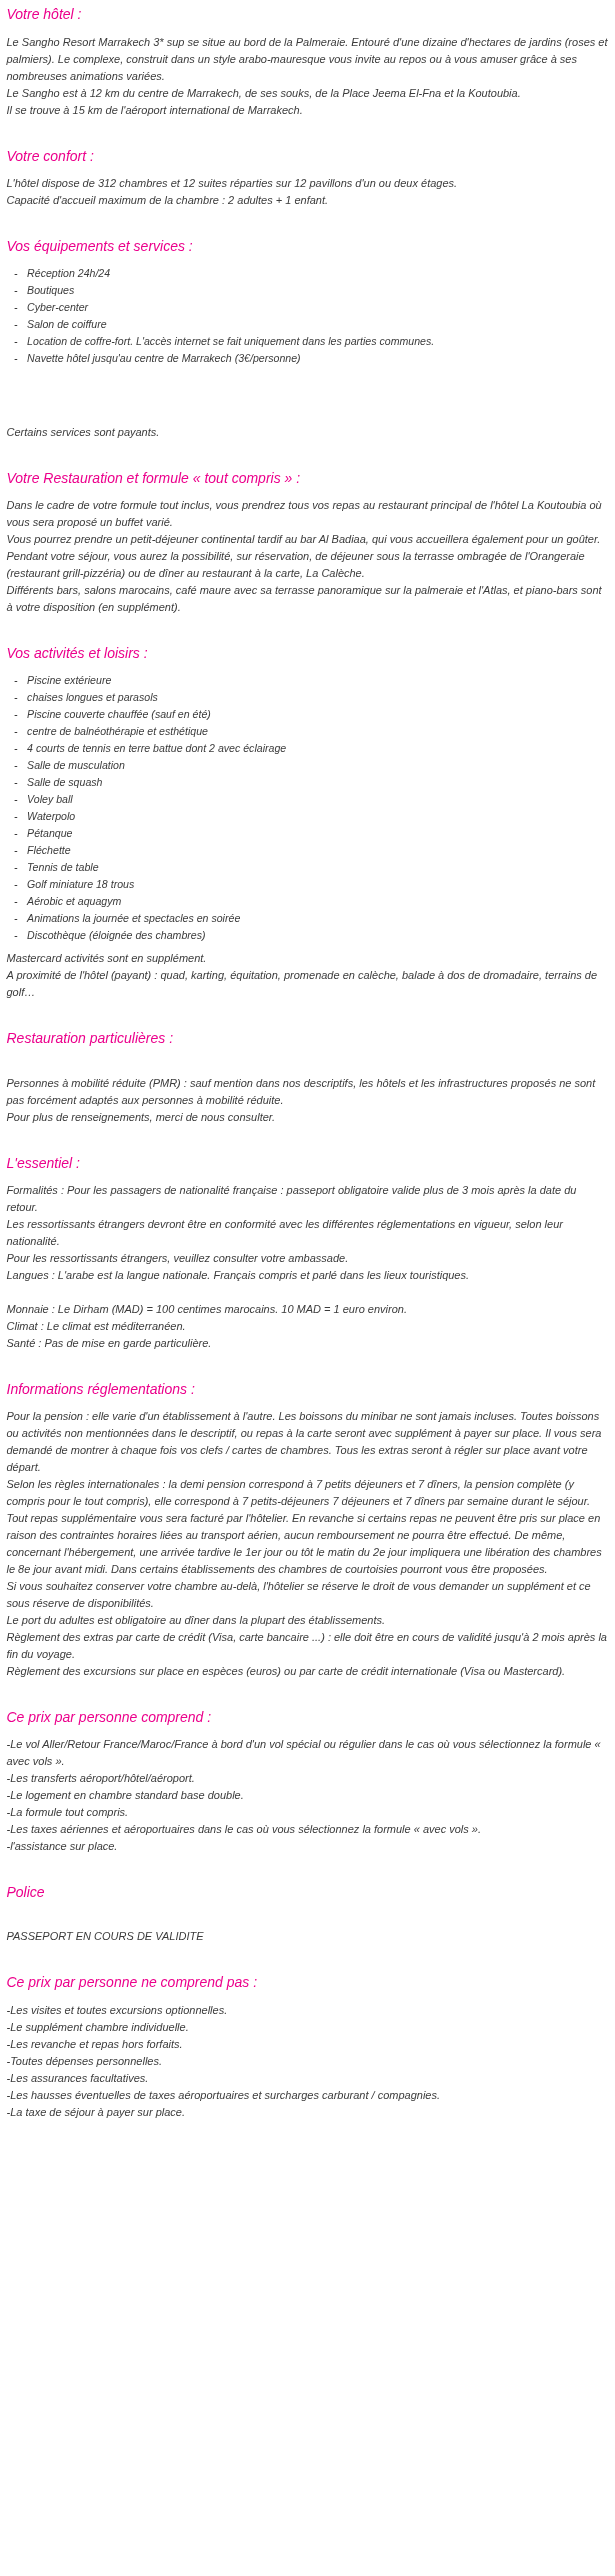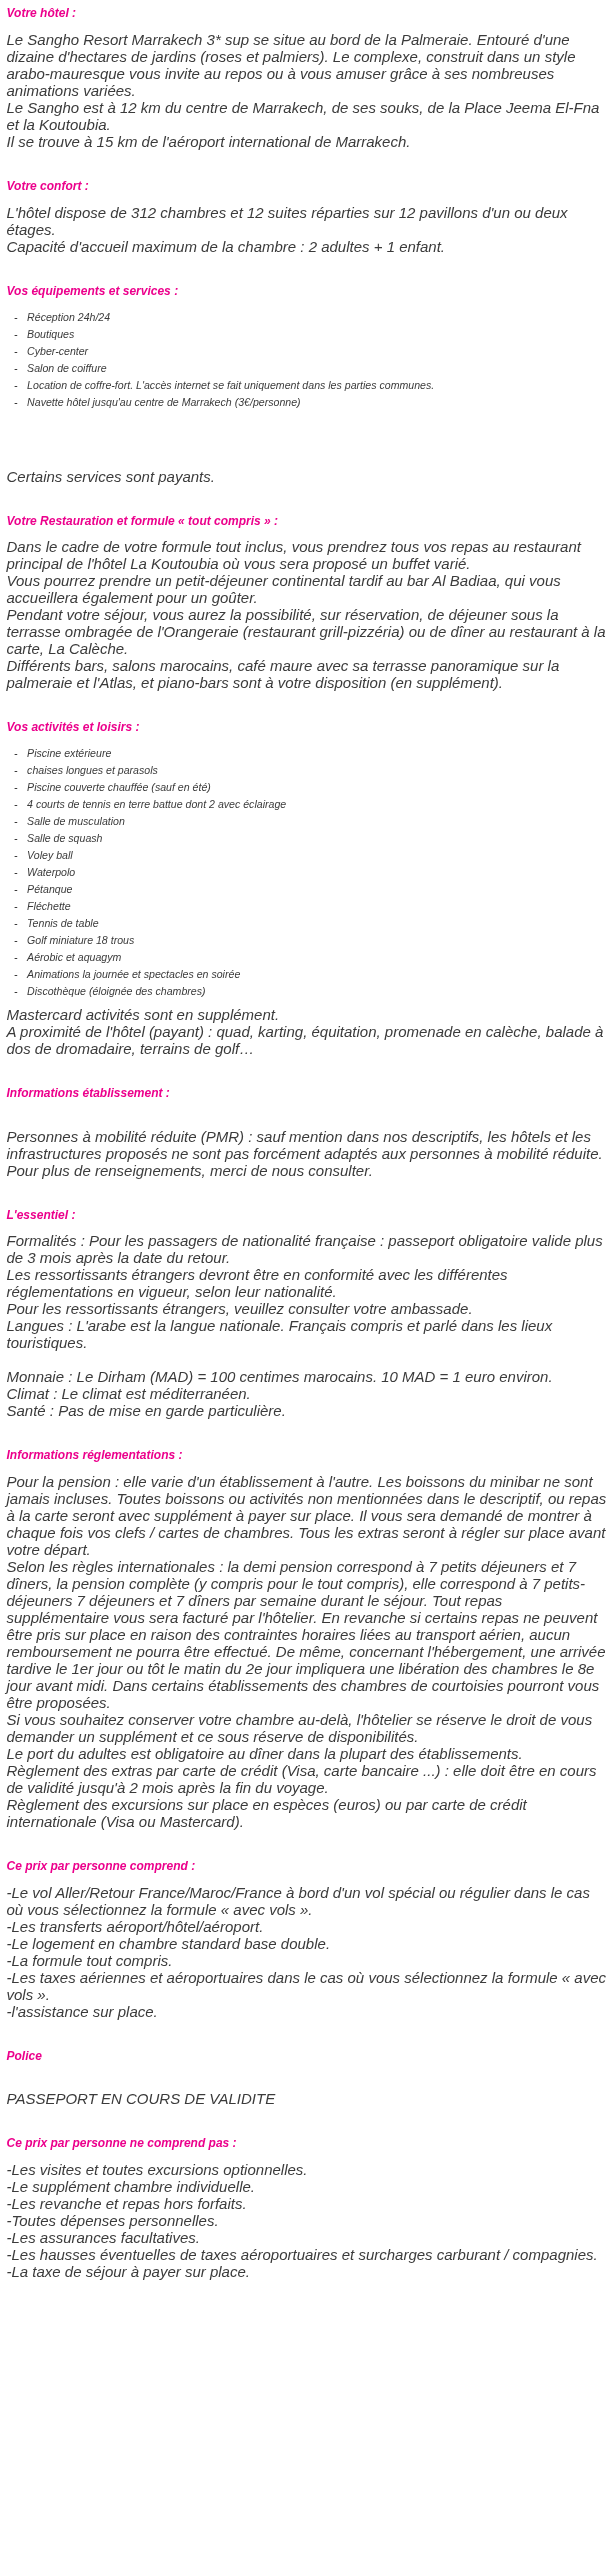--- a/index.html
+++ b/index.html
@@ -16,29 +16,29 @@
     color:var(--text);
   }
   .page{
     padding:4.9px 8.1px 32.5px 6.5px;
     box-sizing:border-box;
     width:616px;
   }
   .doc-section{margin:0;}
   .heading{
     color:var(--accent);
-    font-size:12px;
-    font-weight:bold;
+    font-size:14px;
+    font-weight:normal;
     font-style:italic;
     margin:29px 0 9.7px 0;
     line-height:1.25;
   }
   .doc-section:first-child .heading{margin-top:1.6px;}
   .para{
-    font-size:15px;
+    font-size:11px;
     line-height:17px;
     margin:0;
   }
   .dash-list{
     list-style:none;
     margin:6px;
     padding:0;
   }
   .dash-item{
     font-size:10.6px;
@@ -89,38 +89,39 @@
         <p class="para">Vous pourrez prendre un petit-déjeuner continental tardif au bar Al Badiaa, qui vous accueillera également pour un goûter.</p>
         <p class="para">Pendant votre séjour, vous aurez la possibilité, sur réservation, de déjeuner sous la terrasse ombragée de l'Orangeraie (restaurant grill-pizzéria) ou de dîner au restaurant à la carte, La Calèche.</p>
         <p class="para">Différents bars, salons marocains, café maure avec sa terrasse panoramique sur la palmeraie et l'Atlas, et piano-bars sont à votre disposition (en supplément).</p>
       </section>
       <section class="doc-section">
         <h2 class="heading">Vos activités et loisirs :</h2>
         <ul class="dash-list">
           <li class="dash-item">Piscine extérieure</li>
           <li class="dash-item">chaises longues et parasols</li>
           <li class="dash-item">Piscine couverte chauffée (sauf en été)</li>
+          <li class="dash-item">centre de balnéothérapie et esthétique</li>
           <li class="dash-item">4 courts de tennis en terre battue dont 2 avec éclairage</li>
           <li class="dash-item">Salle de musculation</li>
           <li class="dash-item">Salle de squash</li>
           <li class="dash-item">Voley ball</li>
           <li class="dash-item">Waterpolo</li>
           <li class="dash-item">Pétanque</li>
           <li class="dash-item">Fléchette</li>
           <li class="dash-item">Tennis de table</li>
           <li class="dash-item">Golf miniature 18 trous</li>
           <li class="dash-item">Aérobic et aquagym</li>
           <li class="dash-item">Animations la journée et spectacles en soirée</li>
           <li class="dash-item">Discothèque (éloignée des chambres)</li>
         </ul>
         <p class="para">Mastercard activités sont en supplément.</p>
         <p class="para">A proximité de l'hôtel (payant) : quad, karting, équitation, promenade en calèche, balade à dos de dromadaire, terrains de golf…</p>
       </section>
       <section class="doc-section">
-        <h2 class="heading">Informations établissement :</h2>
+        <h2 class="heading">Restauration particulières :</h2>
         <div class="spacer" style="height: 17px;"></div>
         <p class="para">Personnes à mobilité réduite (PMR) : sauf mention dans nos descriptifs, les hôtels et les infrastructures proposés ne sont pas forcément adaptés aux personnes à mobilité réduite.</p>
         <p class="para">Pour plus de renseignements, merci de nous consulter.</p>
       </section>
       <section class="doc-section">
         <h2 class="heading">L'essentiel :</h2>
         <p class="para">Formalités : Pour les passagers de nationalité française : passeport obligatoire valide plus de 3 mois après la date du retour.</p>
         <p class="para">Les ressortissants étrangers devront être en conformité avec les différentes réglementations en vigueur, selon leur nationalité.</p>
         <p class="para">Pour les ressortissants étrangers, veuillez consulter votre ambassade.</p>
         <p class="para">Langues : L'arabe est la langue nationale. Français compris et parlé dans les lieux touristiques.</p>

